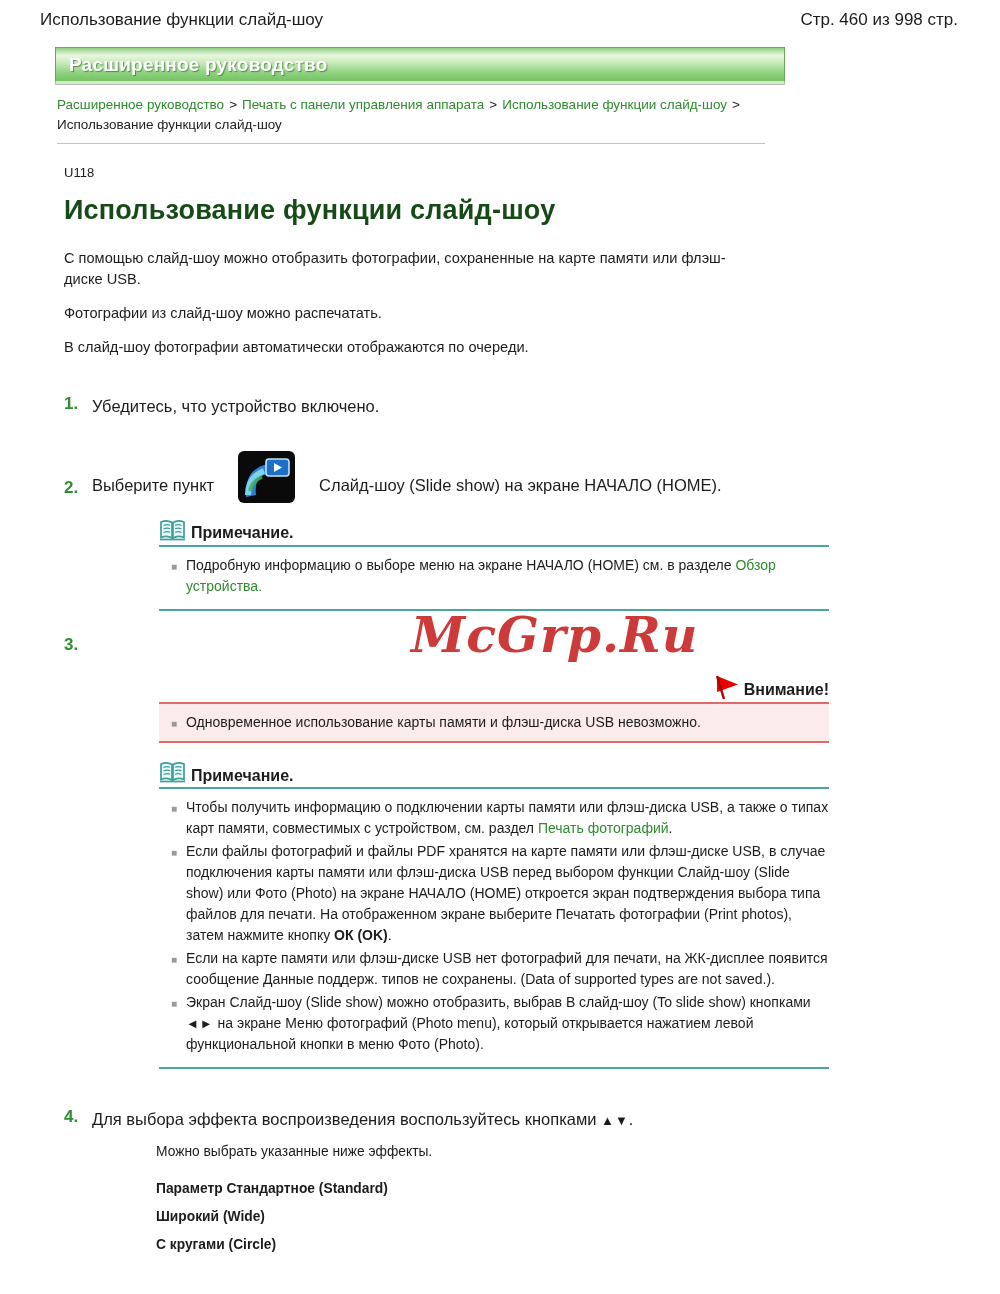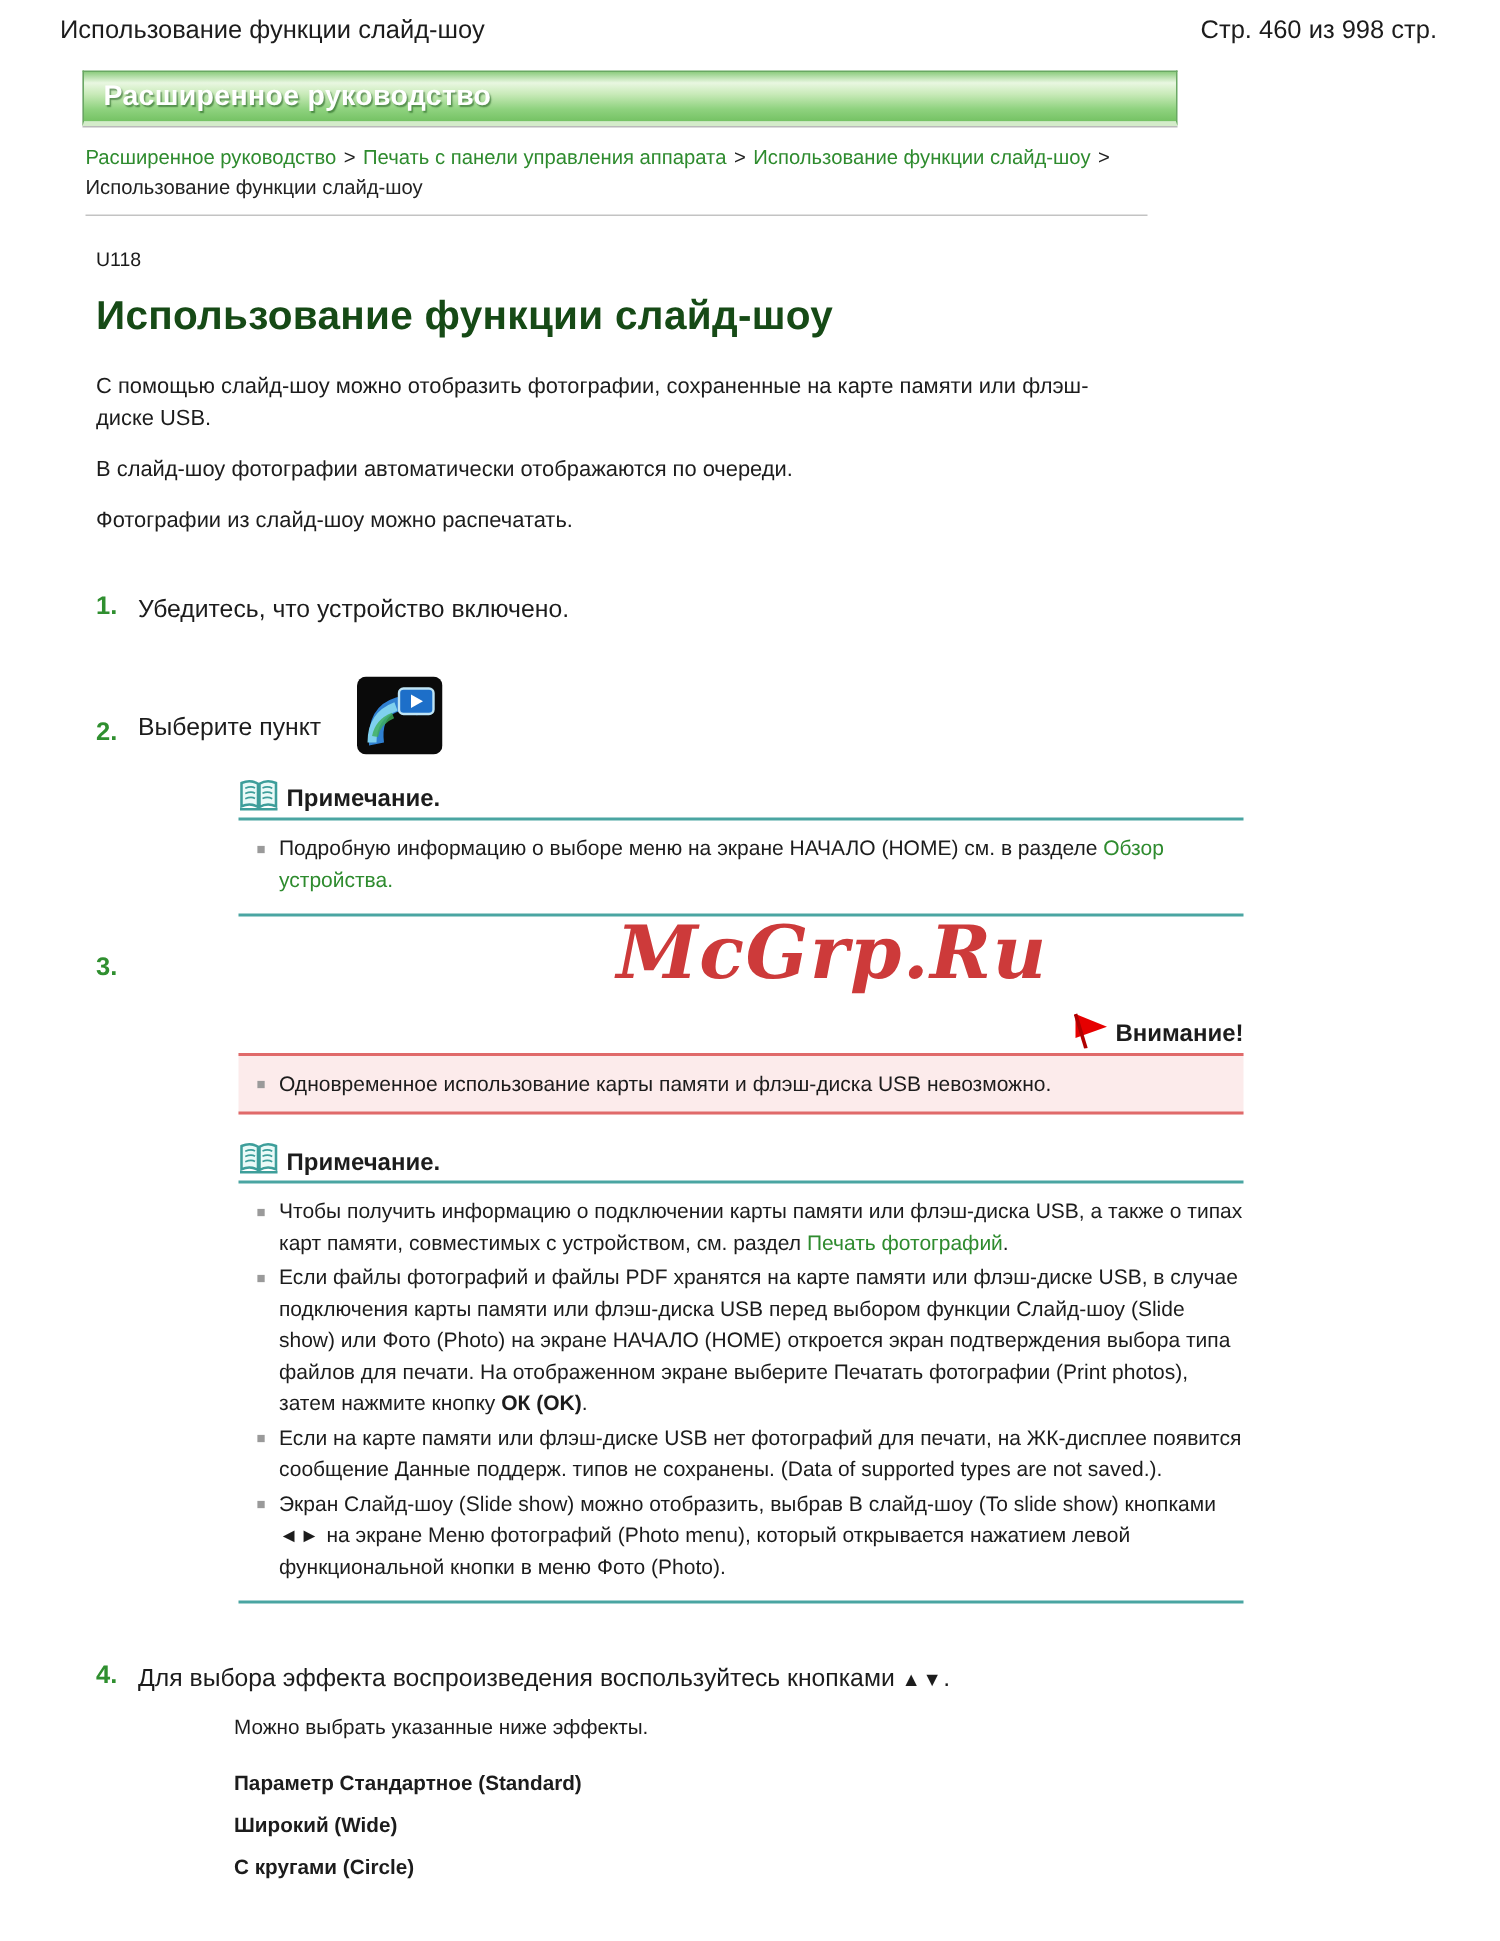--- a/index.html
+++ b/index.html
@@ -95,41 +95,42 @@
   </div>
   <div class="crumb-rule"></div>
 
   <div class="main">
 
     <div class="doc-code">U118</div>
     <h1 class="page-title">Использование функции слайд-шоу</h1>
 
     <div class="intro">
       <p>С помощью слайд-шоу можно отобразить фотографии, сохраненные на карте памяти или флэш-диске USB.</p>
+      <p>Фотографии из слайд-шоу можно распечатать.</p>
       <p>В слайд-шоу фотографии автоматически отображаются по очереди.</p>
-      <p>Фотографии из слайд-шоу можно распечатать.</p>
     </div>
 
     <div class="step step1">
       <div class="step-num">1.</div>
       <div class="step-text">Убедитесь, что устройство включено.</div>
     </div>
 
     <div class="step step2">
       <div class="step-num" style="padding-bottom:5px; align-self:flex-end;">2.</div>
       <div class="step-text iconline">
         <span class="t">Выберите пункт</span>
         <svg class="app-icon" viewBox="0 0 57 52">
           <rect x="0" y="0" width="57" height="52" rx="6" fill="#0a0a0a"></rect>
           <path d="M8,46 Q6,20 26,14 Q40,10 46,18 L40,26 Q34,20 26,24 Q16,28 18,44 Z" fill="#2f7fd1"></path>
           <path d="M10,44 Q10,26 26,20" stroke="#7fd0ee" stroke-width="6" fill="none"></path>
           <path d="M12,40 Q14,30 24,26" stroke="#3fae58" stroke-width="4" fill="none" opacity=".8"></path>
           <rect x="28" y="8" width="23" height="17" rx="3" fill="#1d6fc9" stroke="#bfe4f5" stroke-width="1.6"></rect>
           <polygon points="36,12 44,16.5 36,21" fill="#ffffff"></polygon>
         </svg>
+        <span class="t">Слайд-шоу (Slide show) на экране НАЧАЛО (HOME).</span>
       </div>
     </div>
 
     <div class="note note1">
       <div class="note-head">
         <svg width="27" height="23" viewBox="0 0 27 23">
           <path d="M2,3 Q8,0.5 13,3.5 L13,19 Q8,16 2,18.5 Z" fill="#eafaf8" stroke="#3d9e9a" stroke-width="1.7"></path>
           <path d="M25,3 Q19,0.5 14,3.5 L14,19 Q19,16 25,18.5 Z" fill="#eafaf8" stroke="#3d9e9a" stroke-width="1.7"></path>
           <path d="M4.5,6.5 Q8.5,4.8 11,6.3 M4.5,10 Q8.5,8.3 11,9.8 M4.5,13.5 Q8.5,11.8 11,13.3 M16,6.3 Q19.5,4.8 22.5,6.5 M16,9.8 Q19.5,8.3 22.5,10 M16,13.3 Q19.5,11.8 22.5,13.5" stroke="#3d9e9a" stroke-width="1.1" fill="none"></path>
           <path d="M1,20.5 L26,20.5" stroke="#3d9e9a" stroke-width="1.7"></path>

